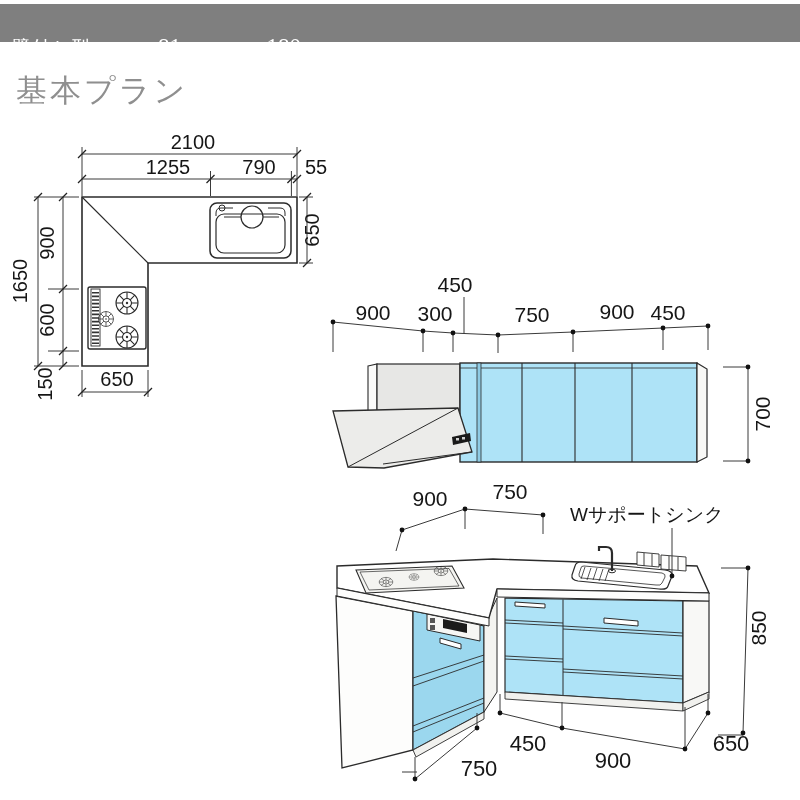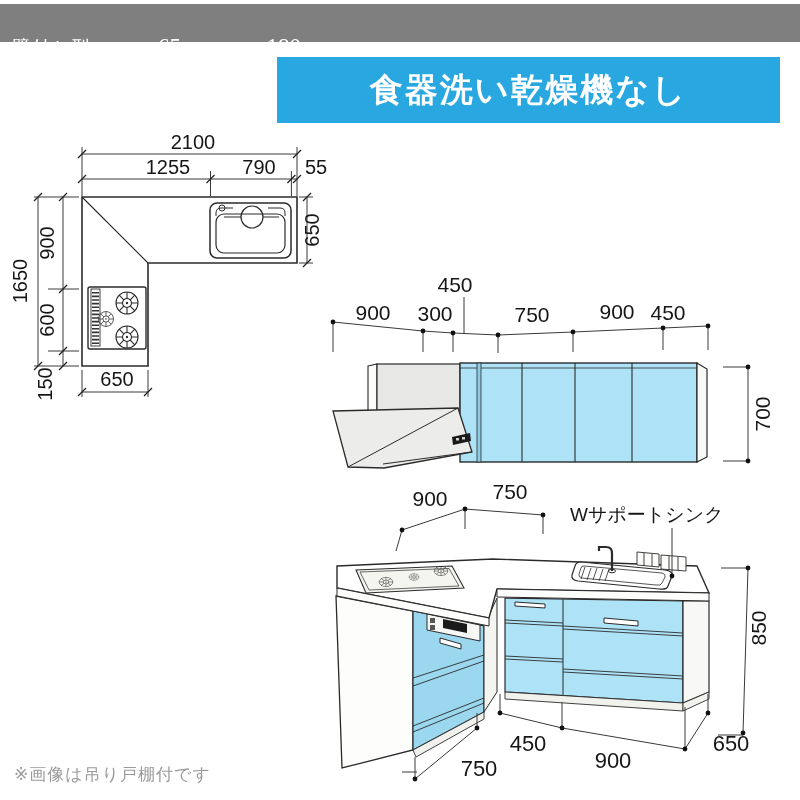--- a/index.html
+++ b/index.html
@@ -31,34 +31,32 @@
 </head>
 <body>
 
 <div class="stage">
 
   <div class="topbar">
     <div class="inner">
       <span class="tb-type">壁付Ｌ型</span>
       <span class="tb-group g-depth">
         <span class="tb-k">奥行</span>
-        <span class="tb-v">65</span>
+        <span class="tb-v">81</span>
         <span class="tb-u">cm</span>
       </span>
       <span class="tb-group g-width">
         <span class="tb-k">間口</span>
         <span class="tb-v">180</span>
         <span class="tb-u">cm</span>
       </span>
     </div>
   </div>
 
-  <div class="banner">
-    <span>食器洗い乾燥機なし</span>
-  </div>
+  <div class="plan-title">基本プラン</div>
 
   <svg class="svg-plan" width="345" height="290" viewBox="0 125 345 290">
     <defs>
       <g id="tick">
           <line x1="-4" y1="4" x2="4" y2="-4"></line>
         </g>
       <g id="burner">
         <circle r="11" fill="none"></circle>
           <circle r="4.5" fill="none"></circle>
           <circle r="1.2" fill="#333" stroke="none"></circle>
@@ -341,15 +339,14 @@
       <text x="510" y="499" text-anchor="middle">750</text>
       <text x="570" y="521" text-anchor="start" font-size="19">Wサポートシンク</text>
       <text x="766" y="628" text-anchor="middle" transform="rotate(-90 766 628)">850</text>
       <text x="479" y="776" text-anchor="middle" font-size="22">750</text>
       <text x="528" y="751" text-anchor="middle" font-size="22">450</text>
       <text x="613" y="768" text-anchor="middle" font-size="22">900</text>
       <text x="731" y="751" text-anchor="middle" font-size="22">650</text>
     </g>
   </svg>
 
-  <div class="footnote">※画像は吊り戸棚付です</div>
 
 </div>
 
 </body></html>

